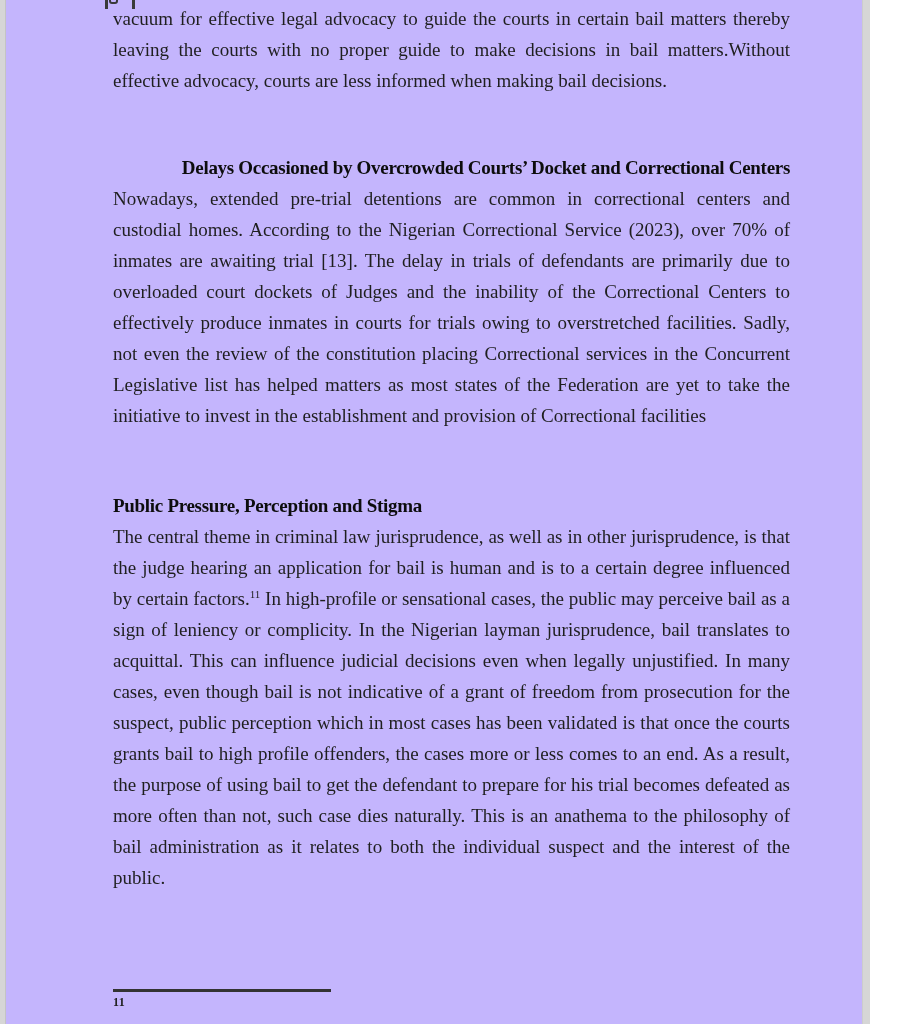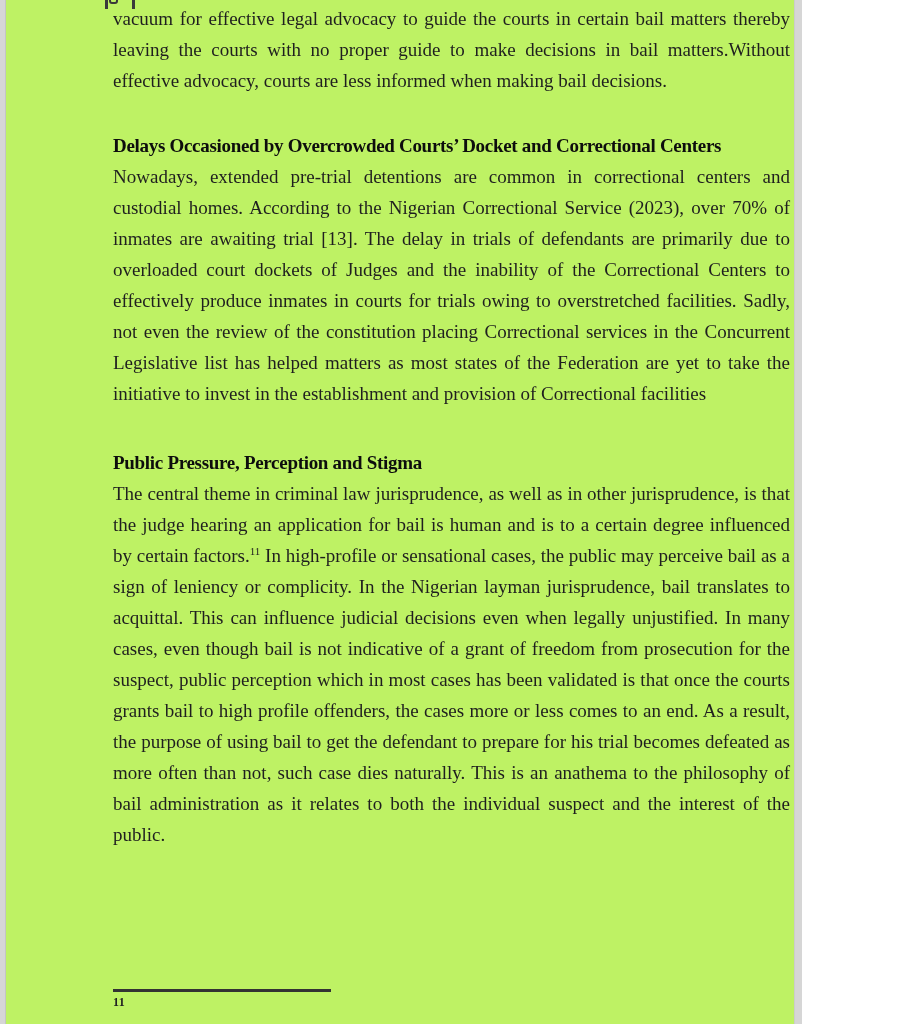--- a/index.html
+++ b/index.html
@@ -2,23 +2,23 @@
 <html><head>
 <meta charset="utf-8">
 <style>
   html, body {
     margin: 0;
     padding: 0;
     background: #ffffff;
   }
   .page {
     position: relative;
-    width: 802px;
+    width: 870px;
     height: 1024px;
-    background: #bef264;
+    background: #c4b5fd;
     overflow: hidden;
     font-family: "Liberation Serif", "DejaVu Serif", serif;
     color: #1f1f1f;
   }
   .edge-strip {
     position: absolute;
     top: 0;
     bottom: 0;
     background: #d6d6d6;
   }
@@ -58,22 +58,22 @@
   }
   .section-heading {
     margin: 0;
     font-size: 19px;
     line-height: 31px;
     font-weight: 700;
     color: #0d0d0d;
     letter-spacing: -0.3px;
     white-space: nowrap;
   }
-  .gap-top-1 { margin-top: 34px; }
-  .gap-top-2 { margin-top: 38px; }
+  .gap-top-1 { margin-top: 56px; text-align: right; }
+  .gap-top-2 { margin-top: 59px; }
   sup.footnote-ref {
     font-size: 11px;
     line-height: 0;
     vertical-align: super;
   }
   .footnote-area {
     position: absolute;
     left: 113px;
     top: 989px;
     width: 300px;

